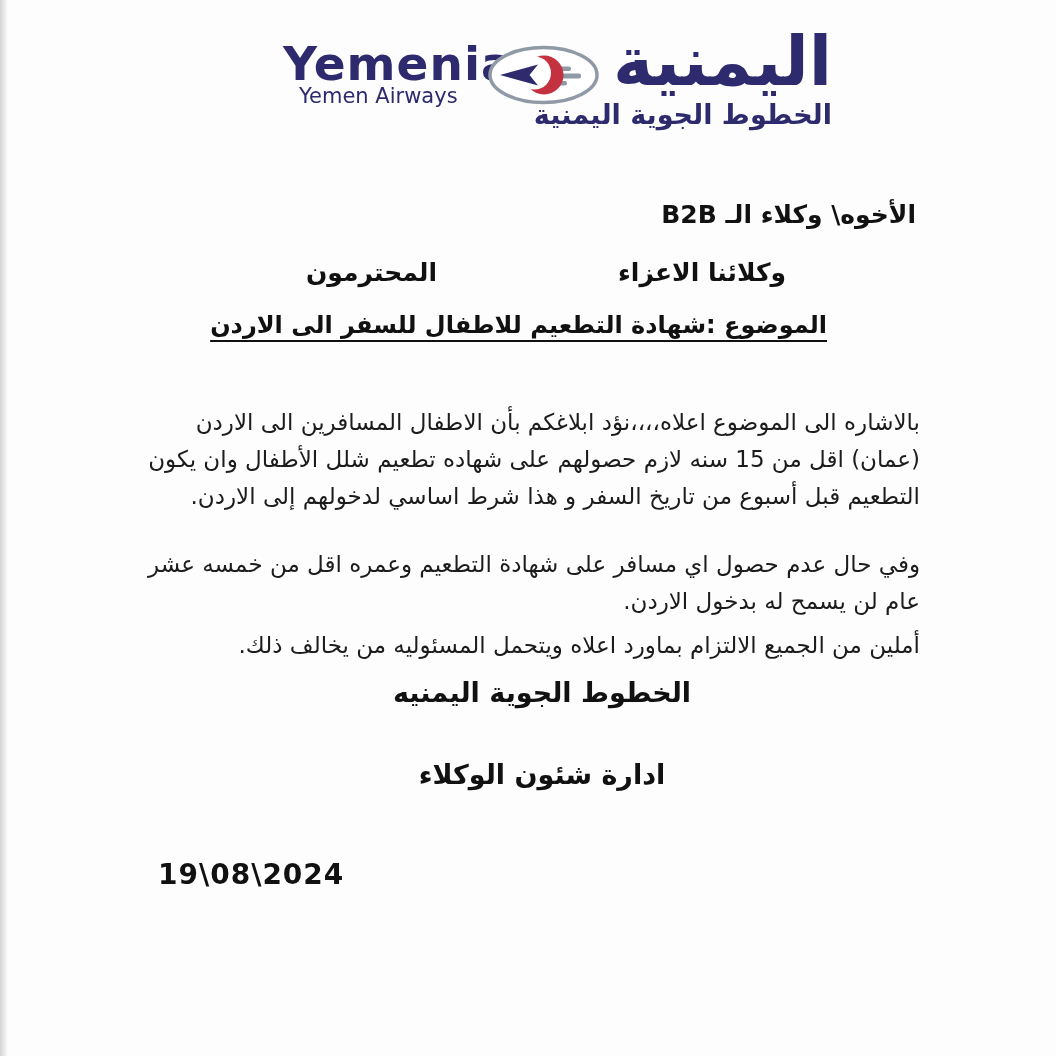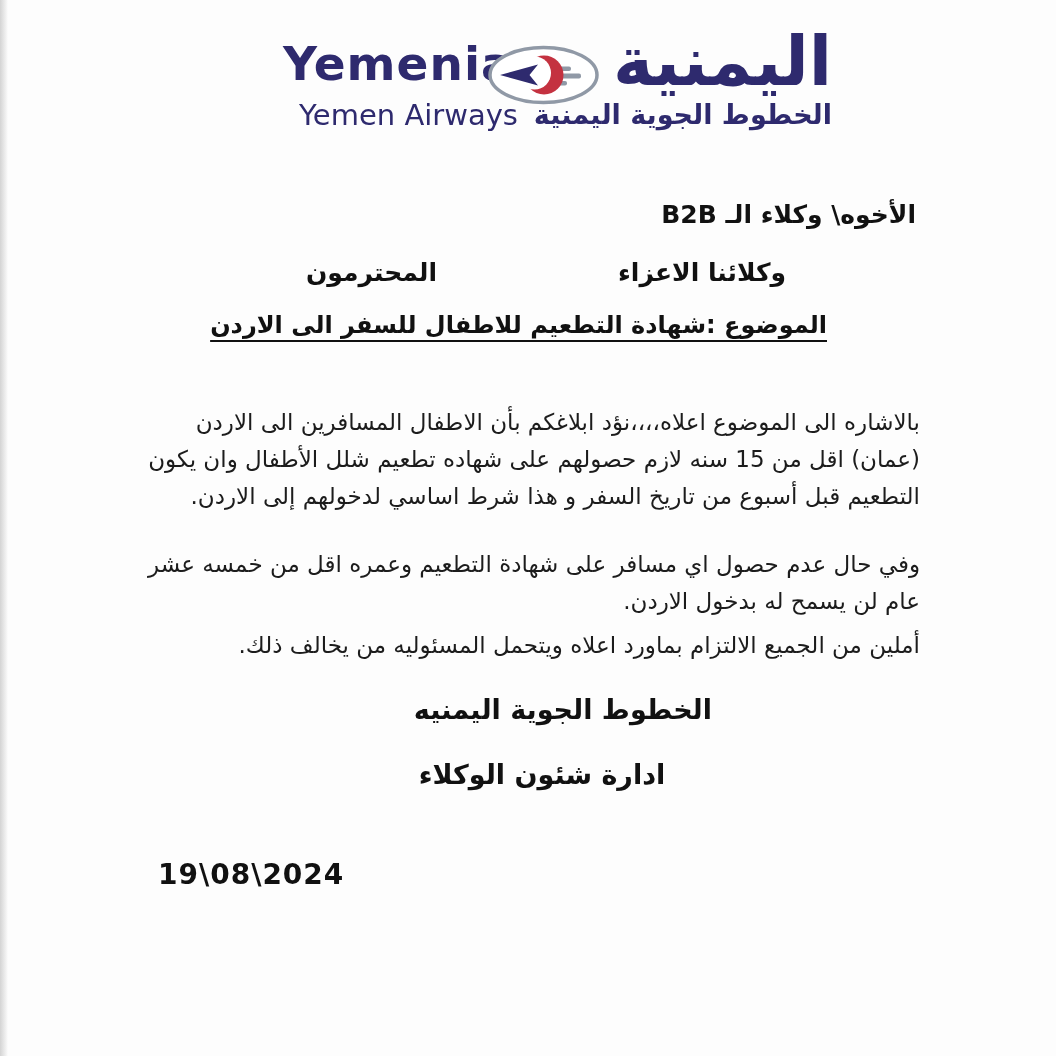--- a/index.html
+++ b/index.html
@@ -32,22 +32,22 @@
     position:absolute;left:487px;top:45px;width:113px;height:60px;
   }
   .logo-icon svg{display:block;width:100%;height:100%;}
   .logo-ar{
     position:absolute;right:224px;top:22px;
     font-size:68px;font-weight:800;direction:rtl;
     color:var(--navy,#2e2a6e);
     letter-spacing:2px;
   }
   .logo-sub-en{
-    position:absolute;left:299px;top:98px;
-    font-size:29px;font-weight:500;
+    position:absolute;left:299px;top:84px;
+    font-size:21px;font-weight:500;
     color:var(--navy,#2e2a6e);
   }
   .logo-sub-ar{
     position:absolute;right:224px;top:99px;
     font-size:27px;font-weight:600;direction:rtl;
     color:var(--navy,#2e2a6e);
     margin-left:48px;
   }
   
   .addressee{
@@ -76,21 +76,21 @@
     color:var(--ink,#1c1c1c);
   }
   .para-1{top:404px;}
   .para-2{top:546px;}
   .para-3{top:627px;}
   .sig{
     position:absolute;left:372px;width:340px;
     text-align:center;direction:rtl;
     font-size:27px;font-weight:700;color:#111;
   }
-  .sig-org{top:694px;text-align:right;}
+  .sig-org{top:677px;}
   .sig-dept{top:759px;}
   .date{
     position:absolute;left:158px;top:858px;
     font-size:28px;font-weight:700;color:#111;
     letter-spacing:1px;
     direction:ltr;
   }
 </style>
 </head>
 <body>

